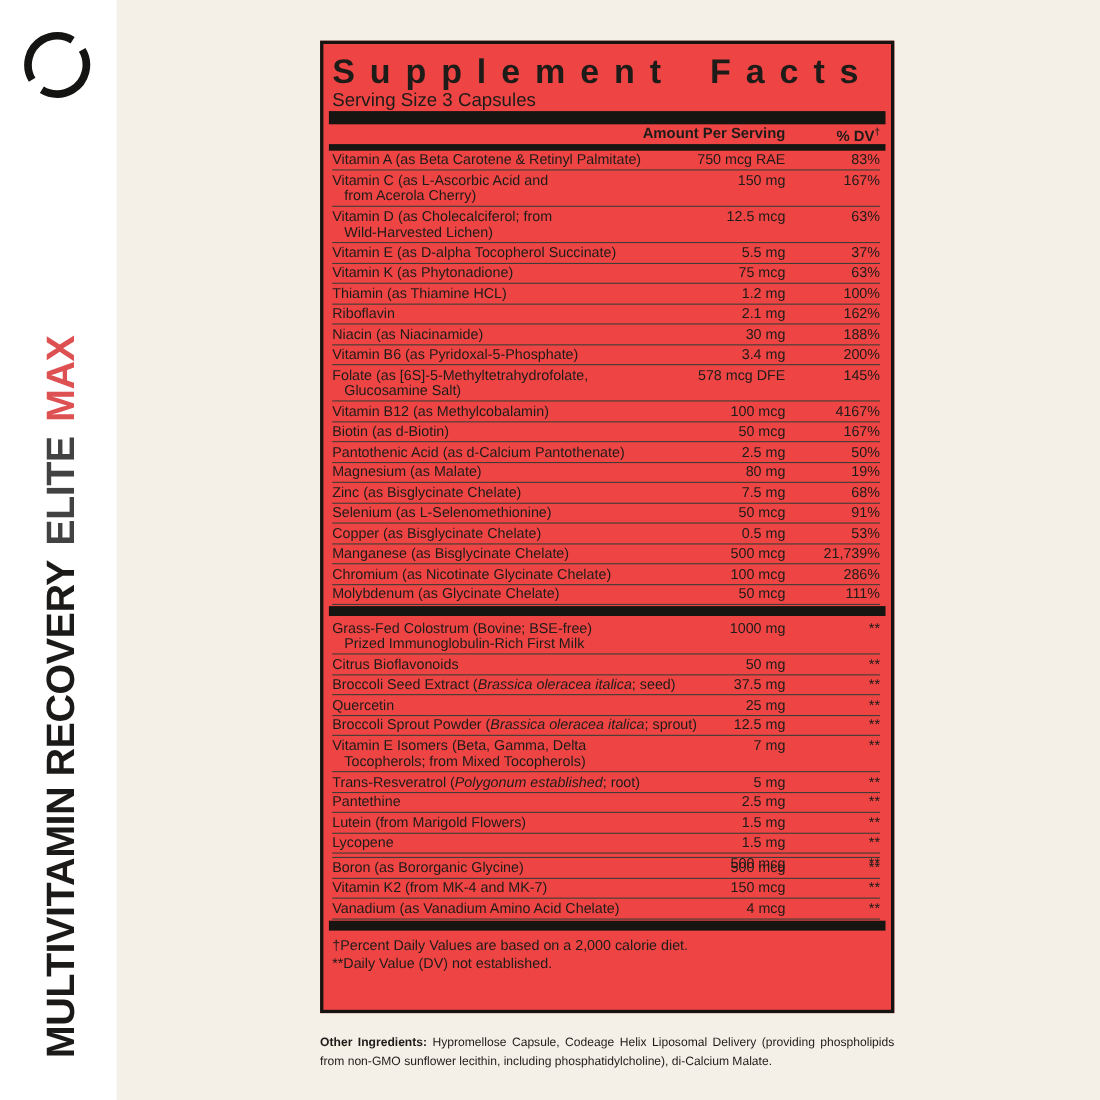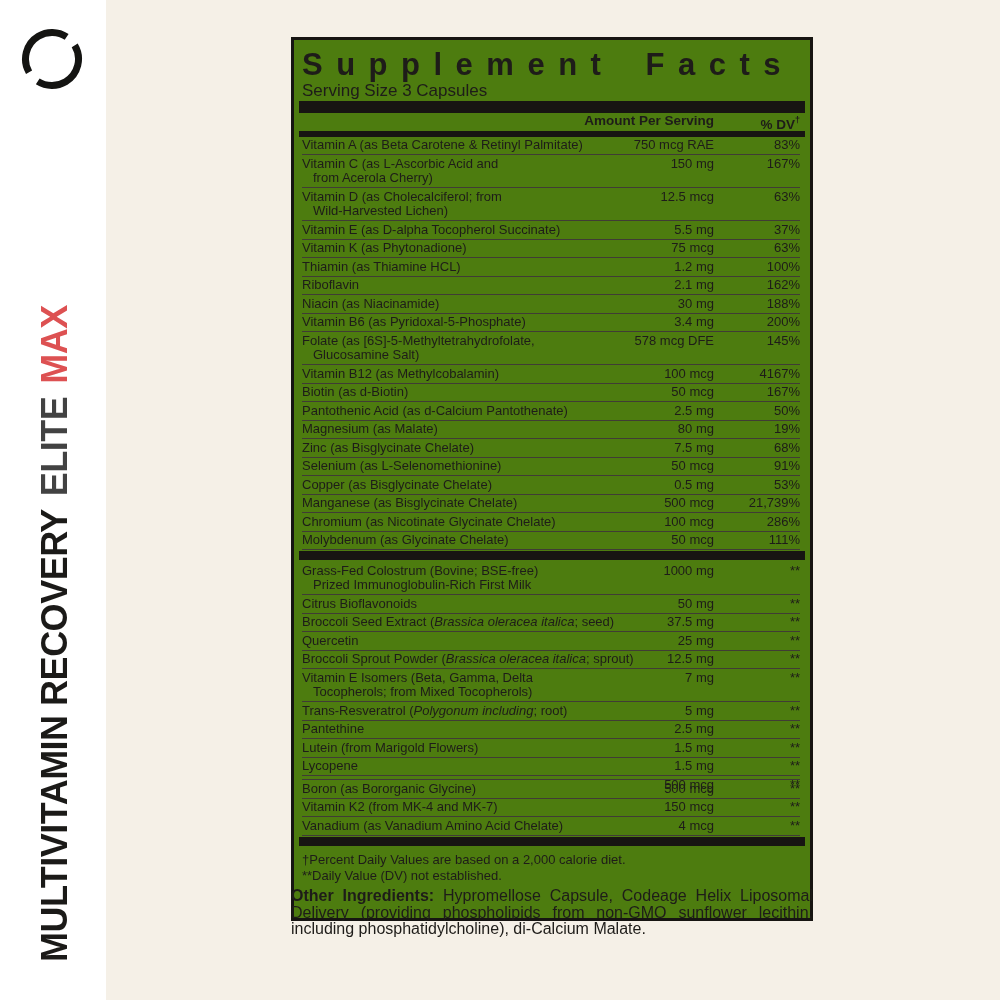--- a/index.html
+++ b/index.html
@@ -14,21 +14,21 @@
   .brand-vert {
     position:absolute; left:34px; top:962px; transform-origin:0 0; transform:rotate(-90deg);
     white-space:nowrap; font-weight:bold; font-size:36px; letter-spacing:-0.5px; color:#1b1a18;
   }
   .brand-vert .seg { margin-right:13px; }
   .brand-vert .elite { color:#424242; }
   .brand-vert .max { color:#dd5152; margin-right:0; }
 
   .panel {
     position:absolute; left:291px; top:37px; width:516px; height:878px;
-    border:3px solid #171512; background:#4d7c0f; overflow:hidden; box-sizing:content-box;
+    border:3px solid #171512; background:#ef4444; overflow:hidden; box-sizing:content-box;
   }
   .sf-title {
     font-weight:bold; font-size:31px; line-height:39px; padding:5px 0 0 8px;
     letter-spacing:13.5px; word-spacing:9px; white-space:nowrap; color:#1e1c19;
   }
   .serving { padding:0 8px 2px 8px; font-size:17px; line-height:14.5px; }
   .bar { background:#171512; margin:0 5px; }
   .bar-thick { height:12px; }
   .bar-thin  { height:6px; }
   .bar-mid   { height:9px; margin:1px 5px 2px 5px; }
@@ -37,22 +37,22 @@
   .hdr-dv  { position:absolute; right:0; white-space:nowrap; }
   .hdr-dv sup { font-size:9px; }
   .rows { padding:0 10px 0 8px; font-size:13px; }
   .row { position:relative; border-bottom:1px solid #403c35; padding:1.5px 0; }
   .rline  { line-height:14.5px; white-space:nowrap; }
   .rline2 { line-height:14.5px; padding-left:11px; white-space:nowrap; }
   .c-amt { position:absolute; right:86px; top:1.5px; line-height:14.5px; white-space:nowrap; }
   .c-dv  { position:absolute; right:0; top:1.5px; line-height:14.5px; white-space:nowrap; }
   .foot { padding:4px 8px 6px 8px; font-size:13px; line-height:16px; }
   .other {
-    position:absolute; left:291px; top:888px; width:522px;
-    font-size:16px; line-height:16.5px; text-align:justify;
+    position:absolute; left:291px; top:940px; width:522px;
+    font-size:11px; line-height:16.5px; text-align:justify;
   }
   .other b { font-weight:bold; }
   i { font-style:italic; }
 </style>
 </head>
 <body>
 
 <div class="left-strip"></div>
 
 <svg class="logo" viewBox="0 0 64 64" aria-hidden="true">
@@ -207,21 +207,21 @@
         <span class="c-amt">12.5 mg</span>
         <span class="c-dv">**</span>
       </div>
       <div class="row">
         <div class="rline"><span>Vitamin E Isomers (Beta, Gamma, Delta</span></div>
         <span class="c-amt">7 mg</span>
         <span class="c-dv">**</span>
         <div class="rline2">Tocopherols; from Mixed Tocopherols)</div>
       </div>
       <div class="row">
-        <div class="rline"><span><span>Trans-Resveratrol (</span><i>Polygonum including</i><span>; root)</span></span></div>
+        <div class="rline"><span><span>Trans-Resveratrol (</span><i>Polygonum established</i><span>; root)</span></span></div>
         <span class="c-amt">5 mg</span>
         <span class="c-dv">**</span>
       </div>
       <div class="row">
         <div class="rline"><span>Pantethine</span></div>
         <span class="c-amt">2.5 mg</span>
         <span class="c-dv">**</span>
       </div>
       <div class="row">
         <div class="rline"><span>Lutein (from Marigold Flowers)</span></div>

